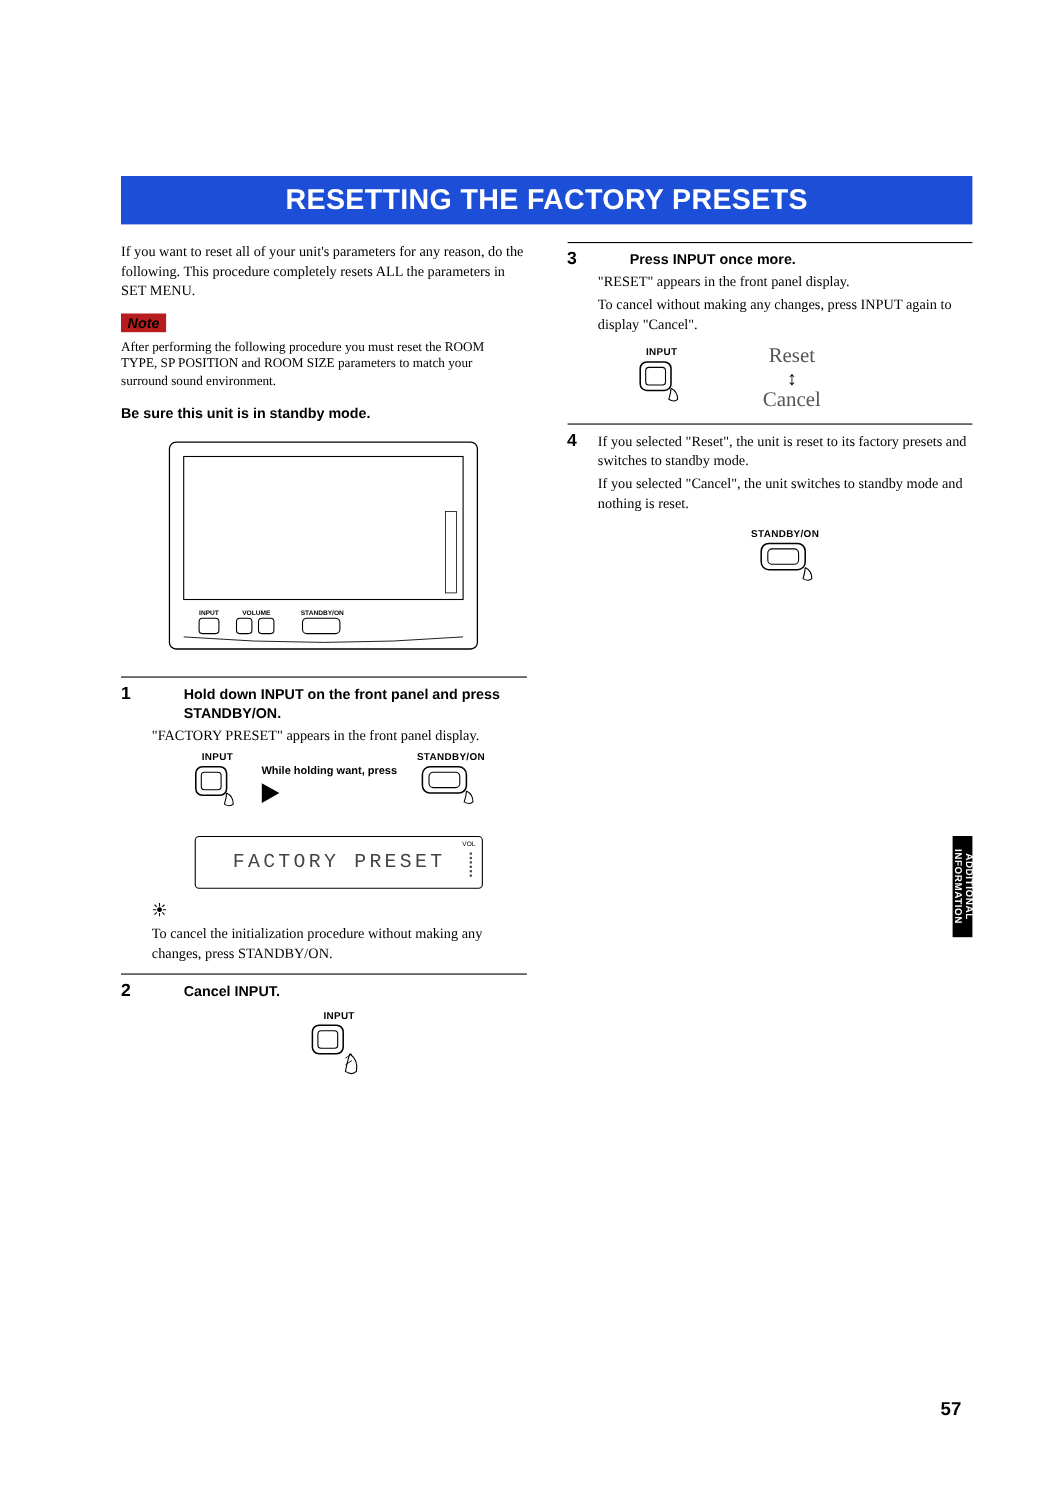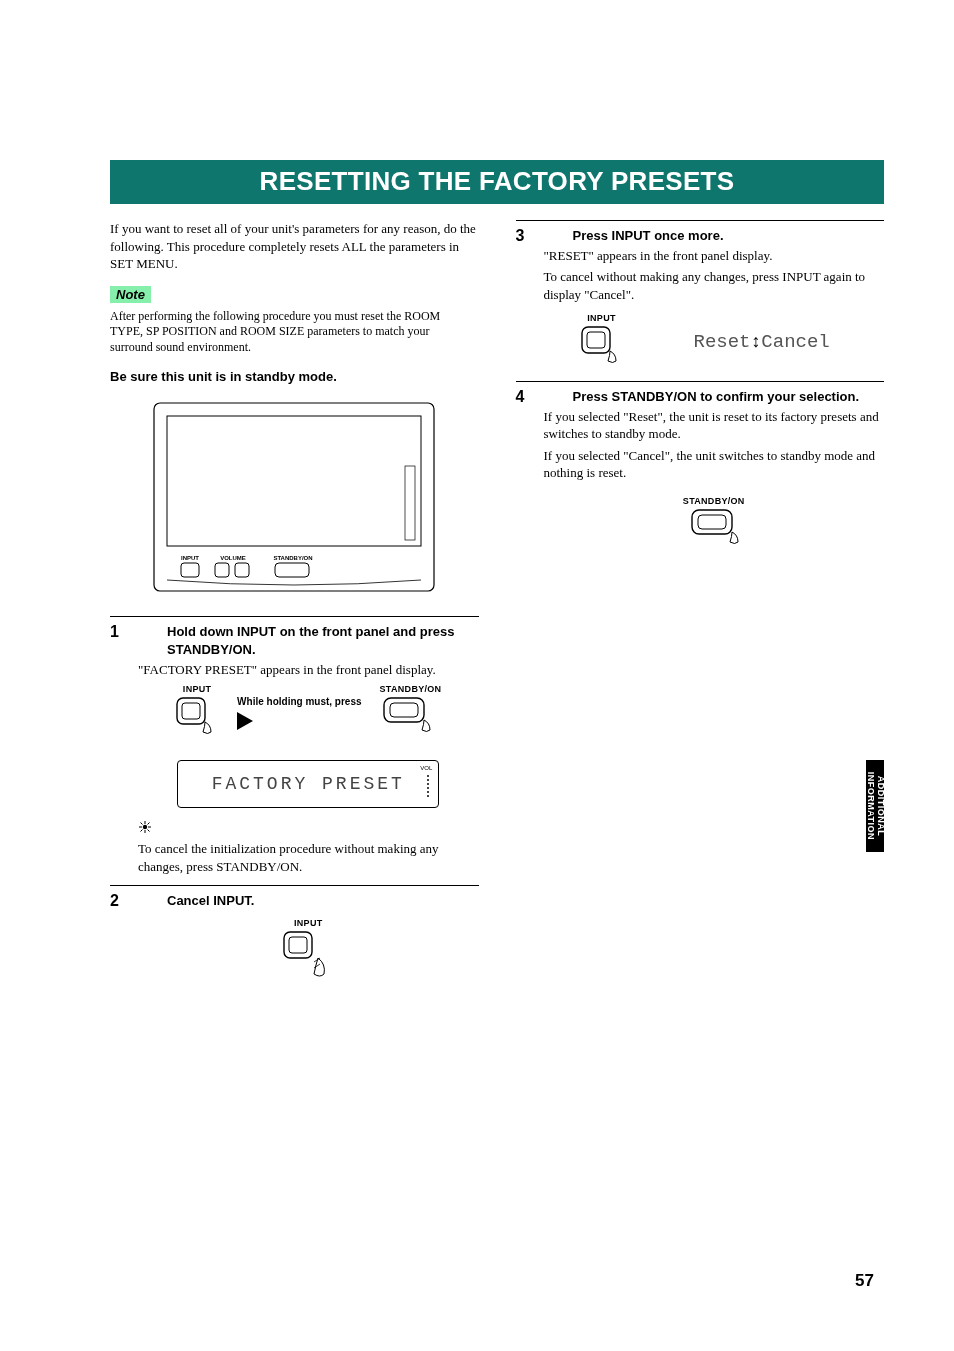--- a/index.html
+++ b/index.html
@@ -11,21 +11,21 @@
     width: 954px;
     height: 1351px;
     position: relative;
   }
   .page {
     padding: 60px 70px 40px 110px;
     box-sizing: border-box;
     width: 954px;
   }
   .page-title {
-    background: #0f766e;
+    background: #1d4ed8;
     color: #fff;
     font-family: Arial, Helvetica, sans-serif;
     font-weight: bold;
     font-size: 26px;
     text-align: center;
     padding: 6px 0 7px 0;
     margin: 100px 0 16px 0;
     letter-spacing: 0.3px;
   }
   .columns {
@@ -36,21 +36,21 @@
     flex: 1 1 0;
     min-width: 0;
   }
   .intro {
     font-size: 13px;
     line-height: 1.35;
     margin: 0 0 12px 0;
   }
   .note-label {
     display: inline-block;
-    background: #86efac;
+    background: #b91c1c;
     font-style: italic;
     font-weight: bold;
     font-family: Arial, Helvetica, sans-serif;
     font-size: 13px;
     padding: 1px 6px;
     margin-bottom: 6px;
   }
   .note-text {
     font-size: 12px;
     line-height: 1.3;
@@ -175,24 +175,25 @@
   
   .toggle-block {
     margin: 10px 0 0 0;
     display:flex;
     gap:70px;
     align-items:center;
     justify-content:flex-start;
     padding-left:36px;
   }
   .resetcancel {
-    font-family: Liberation Mono, monospace;
+    font-family: Liberation Serif, serif;
     font-size: 19px;
     color:#555;
     display:flex;
+    flex-direction:column;
     align-items:center;
     gap:0;
   }
   .updown-arrow {
     font-size:18px;
     line-height:1;
     color:#000;
   }
   .standby-btn-center {
     text-align:center;
@@ -282,21 +283,21 @@
             <div class="illus-row1">
               <div class="btn-box">
                 <div class="btn-lbl">INPUT</div>
                 <svg width="44" height="44" viewBox="0 0 44 44">
                   <rect x="2" y="4" width="28" height="26" rx="6" fill="#fff" stroke="#000" stroke-width="1.4"></rect>
                   <rect x="7" y="9" width="18" height="16" rx="3" fill="#fff" stroke="#000" stroke-width="1"></rect>
                   <path d="M30,28 q6,3 6,10 q-3,3 -8,0 q2,-6 2,-10" fill="#fff" stroke="#000" stroke-width="1"></path>
                 </svg>
               </div>
               <div style="text-align:center">
-                <div class="hold-lbl">While holding must, press</div>
+                <div class="hold-lbl">While holding want, press</div>
                 <div class="arrow-rt"></div>
               </div>
               <div class="btn-box">
                 <div class="btn-lbl">STANDBY/ON</div>
                 <svg width="56" height="44" viewBox="0 0 56 44">
                   <rect x="2" y="4" width="40" height="24" rx="7" fill="#fff" stroke="#000" stroke-width="1.4"></rect>
                   <rect x="8" y="9" width="28" height="14" rx="4" fill="#fff" stroke="#000" stroke-width="1"></rect>
                   <path d="M42,26 q6,3 6,10 q-3,3 -8,0 q2,-6 2,-10" fill="#fff" stroke="#000" stroke-width="1"></path>
                 </svg>
               </div>
@@ -380,21 +381,20 @@
               </div>
             </div>
           </div>
         </div>
       </div>
 
       <div class="step">
         <div class="step-row">
           <div class="step-num">4</div>
           <div class="step-body">
-            <p class="step-head">Press STANDBY/ON to confirm your selection.</p>
             <p class="step-text">If you selected "Reset", the unit is reset to its factory presets and switches to standby mode.</p>
             <p class="step-text">If you selected "Cancel", the unit switches to standby mode and nothing is reset.</p>
 
             <div class="standby-btn-center">
               <div class="btn-lbl">STANDBY/ON</div>
               <svg width="56" height="44" viewBox="0 0 56 44">
                 <rect x="6" y="4" width="40" height="24" rx="7" fill="#fff" stroke="#000" stroke-width="1.4"></rect>
                 <rect x="12" y="9" width="28" height="14" rx="4" fill="#fff" stroke="#000" stroke-width="1"></rect>
                 <path d="M46,26 q6,3 6,10 q-3,3 -8,0 q2,-6 2,-10" fill="#fff" stroke="#000" stroke-width="1"></path>
               </svg>

